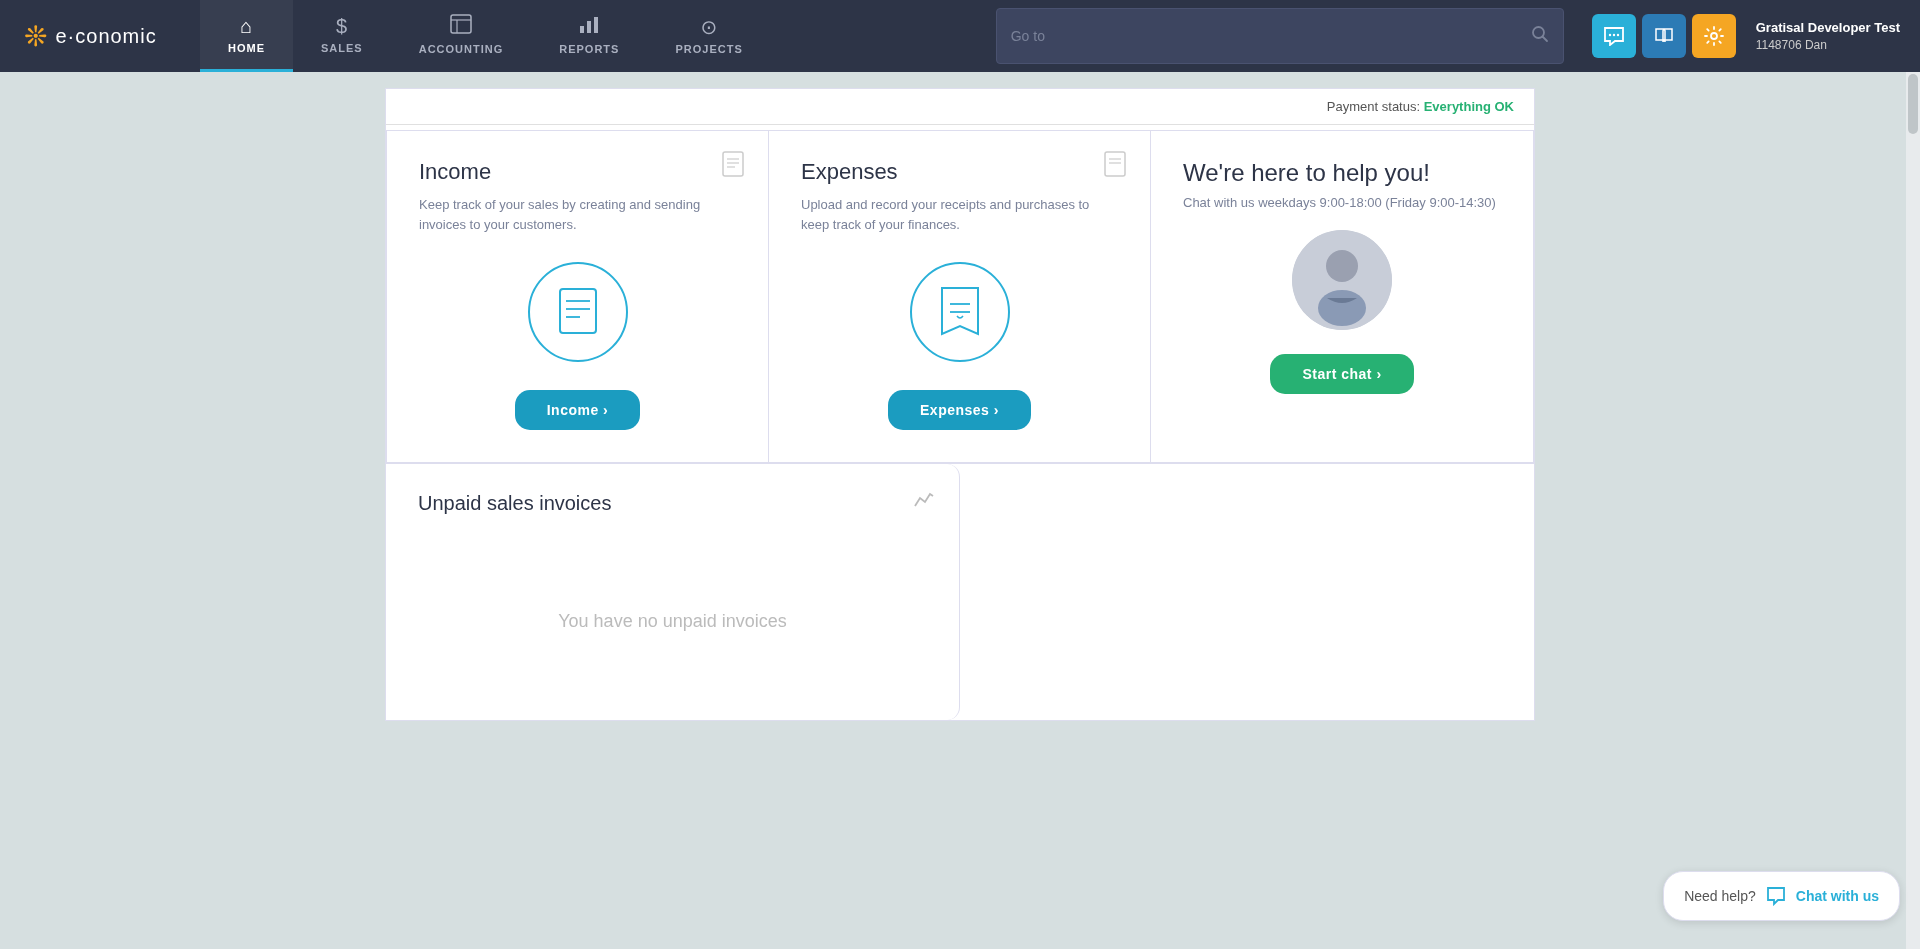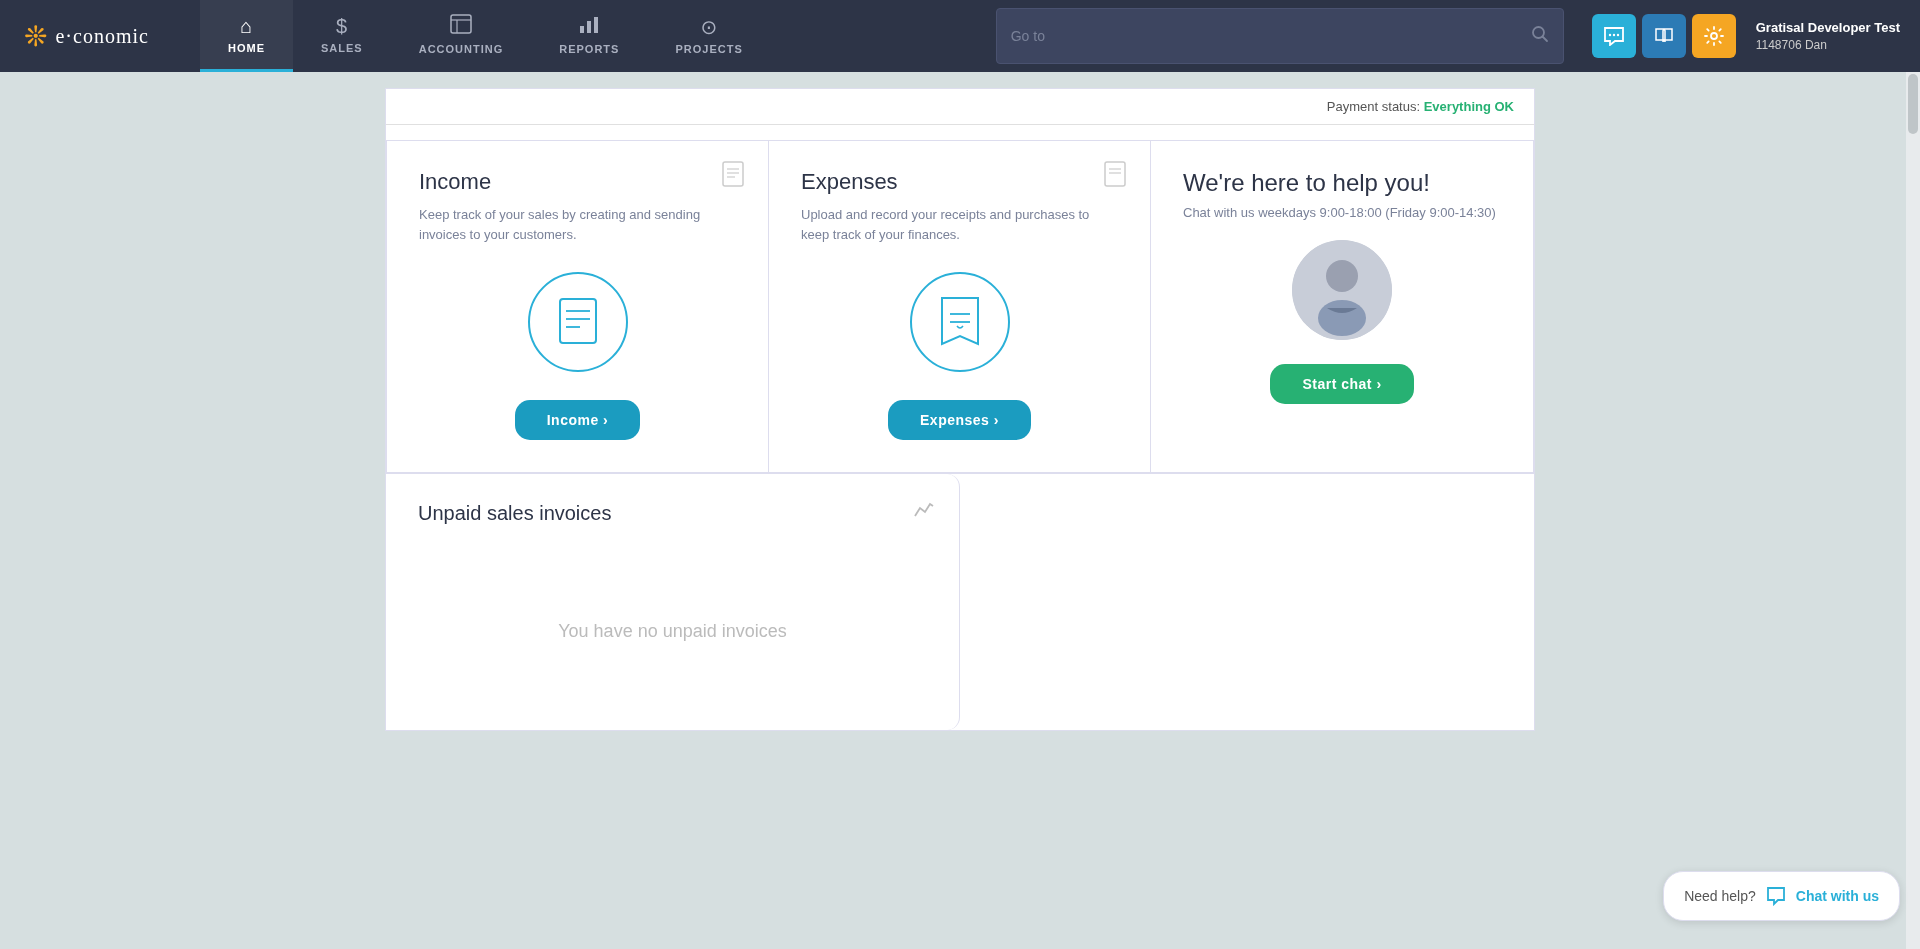--- a/index.html
+++ b/index.html
@@ -8,21 +8,21 @@
     
     .navbar {
       display: flex; align-items: stretch; background: #2d3447; height: 72px;
       position: fixed; top: 0; left: 0; width: 1920px; z-index: 100;
     }
     .navbar-logo {
       display: flex; align-items: center; padding: 0 24px;
       background: #2d3447; min-width: 200px;
     }
     .logo-icon { font-size: 28px; color: #f5a623; margin-right: 8px; }
-    .logo-text { color: #fff; font-size: 20px; font-weight: 300; letter-spacing: 1px; font-family: Liberation Serif, serif; }
+    .logo-text { color: #fff; font-size: 20px; font-weight: 300; letter-spacing: 1px; }
 
     .nav-items { display: flex; align-items: stretch; flex: 1; }
     .nav-item {
       display: flex; flex-direction: column; align-items: center; justify-content: center;
       padding: 0 28px; cursor: pointer; color: #aab0c0; text-decoration: none;
       font-size: 12px; letter-spacing: 0.5px; border-bottom: 3px solid transparent;
       transition: color 0.2s;
     }
     .nav-item.active { color: #fff; border-bottom: 3px solid #2ab0d8; background: rgba(255,255,255,0.05); }
     .nav-item-icon { font-size: 20px; margin-bottom: 4px; }
@@ -57,21 +57,21 @@
       color: #ccc; font-size: 12px; line-height: 1.4;
     }
     .nav-user-name { font-weight: 600; font-size: 13px; color: #fff; }
 
     
     .main { margin-top: 72px; padding: 16px; background: #d6dfe0; min-height: calc(949px - 72px); }
 
     
     .payment-status {
       background: #fff; padding: 10px 20px; text-align: right;
-      font-size: 13px; color: #555; margin-bottom: 15px;
+      font-size: 13px; color: #555; margin-bottom: 5px;
       border-bottom: 1px solid #e0e0e0;
     }
     .payment-ok { color: #27b173; font-weight: 600; }
 
     
     .cards-row {
       display: grid; grid-template-columns: 1fr 1fr 1fr; gap: 0;
       background: #fff; border: 1px solid #dde; margin-bottom: 0;
     }
     .card {

